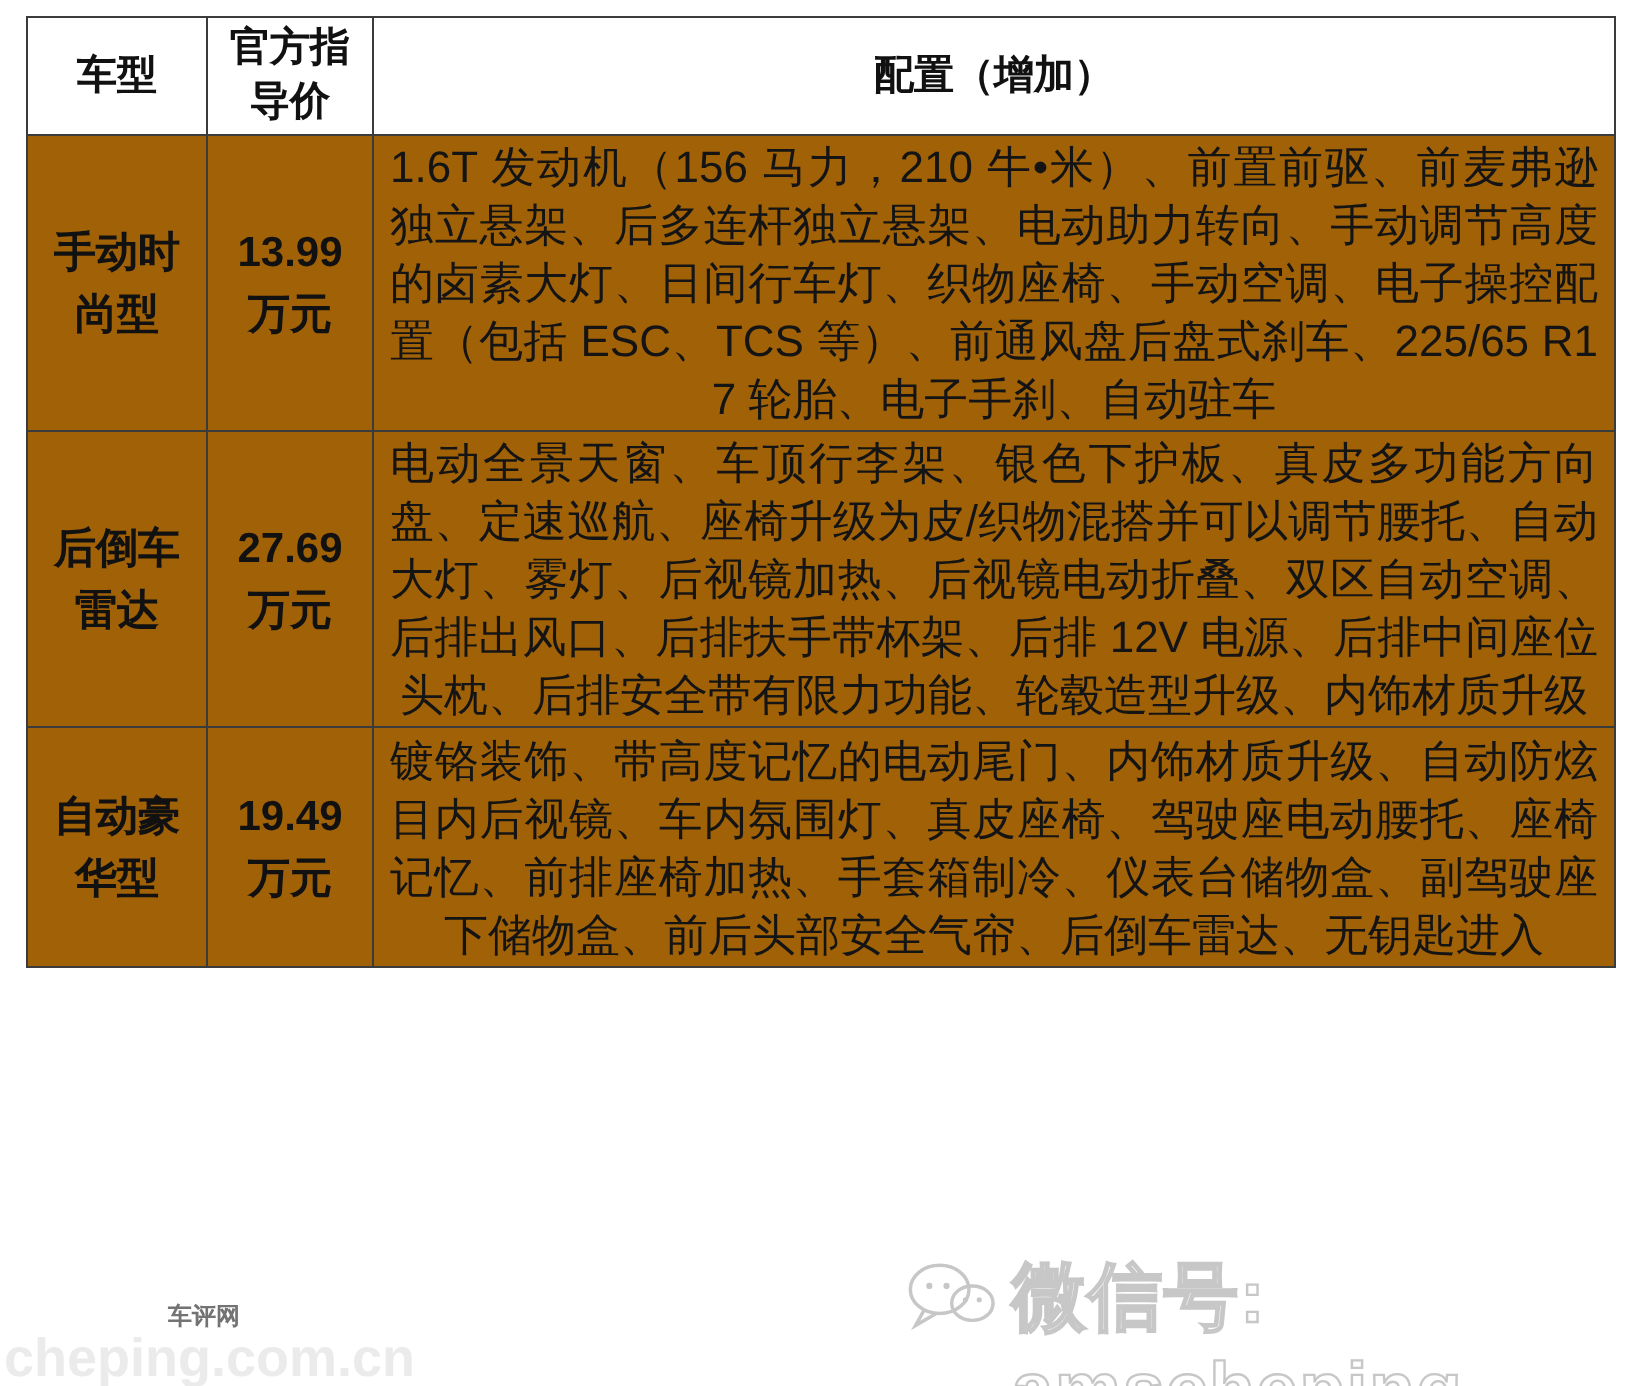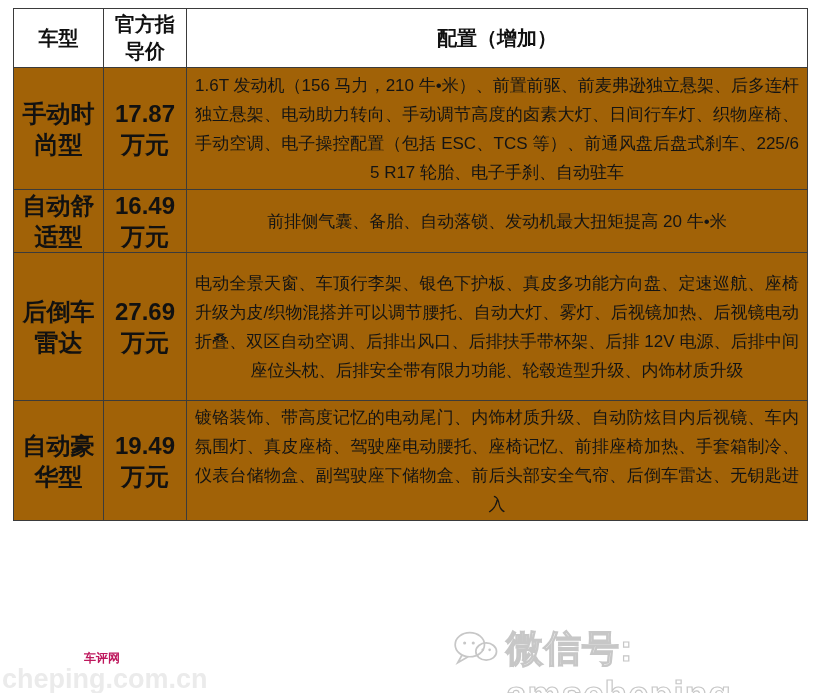--- a/index.html
+++ b/index.html
@@ -21,42 +21,42 @@
     border:1.6px solid #3b3b3b;
     vertical-align:middle;
     box-sizing:border-box;
     overflow:hidden;
   }
   th.hdr{
     font-size:20px;font-weight:bold;text-align:center;
     line-height:27px;padding:2px 6px;background:#fff;color:#111;
   }
   td.model,td.price{
-    font-size:24px;font-weight:bold;text-align:center;
+    font-size:21px;font-weight:bold;text-align:center;
     line-height:31px;padding:0 4px;color:#111;
   }
   td.config{
-    font-size:17px;font-weight:500;
+    font-size:22px;font-weight:500;
     text-align:justify;text-align-last:center;
     line-height:29px;padding:1px 8px;color:#141414;
     word-break:break-all;
   }
   tr.hdr-row{height:58px;}
   tr.r0{height:122px;} tr.r1{height:58px;} tr.r2{height:54px;}
   tr.r3{height:148px;} tr.r4{height:87px;} tr.r5{height:120px;}
 
   
   .wm-left{
     position:absolute;left:2px;top:664px;width:220px;
     font-size:27px;font-weight:bold;letter-spacing:0px;
     color:#ebebeb;z-index:5;pointer-events:none;
   }
   .wm-left-small{
     position:absolute;left:84px;top:650px;
-    font-size:12px;font-weight:bold;color:#be185d;
+    font-size:12px;font-weight:bold;color:#737373;
     z-index:5;pointer-events:none;
   }
   .wm-right{
     position:absolute;left:450px;top:624px;height:54px;
     display:flex;align-items:flex-start;gap:6px;z-index:6;pointer-events:none;
   }
   .wm-right .wm-text{
     font-size:37px;font-weight:bold;letter-spacing:1px;
     color:transparent;
     -webkit-text-stroke:1.2px #c7c7c7;
@@ -76,27 +76,22 @@
       <col class="c-config">
   </colgroup>
   <tbody>
     <tr class="hdr-row">
       <th class="hdr">车型</th>
       <th class="hdr">官方指导价</th>
       <th class="hdr">配置（增加）</th>
     </tr>
     <tr class="r0">
       <td class="model">手动时尚型</td>
-      <td class="price">17.87 万元</td>
+      <td class="price">13.99 万元</td>
       <td class="config">1.6T 发动机（156 马力，210 牛•米）、前置前驱、前麦弗逊独立悬架、后多连杆独立悬架、电动助力转向、手动调节高度的卤素大灯、日间行车灯、织物座椅、手动空调、电子操控配置（包括 ESC、TCS 等）、前通风盘后盘式刹车、225/65 R17 轮胎、电子手刹、自动驻车</td>
-    </tr>
-    <tr class="r2">
-      <td class="model">自动舒适型</td>
-      <td class="price">16.49 万元</td>
-      <td class="config">前排侧气囊、备胎、自动落锁、发动机最大扭矩提高 20 牛•米</td>
     </tr>
     <tr class="r3">
       <td class="model">后倒车雷达</td>
       <td class="price">27.69 万元</td>
       <td class="config">电动全景天窗、车顶行李架、银色下护板、真皮多功能方向盘、定速巡航、座椅升级为皮/织物混搭并可以调节腰托、自动大灯、雾灯、后视镜加热、后视镜电动折叠、双区自动空调、后排出风口、后排扶手带杯架、后排 12V 电源、后排中间座位头枕、后排安全带有限力功能、轮毂造型升级、内饰材质升级</td>
     </tr>
     <tr class="r5">
       <td class="model">自动豪华型</td>
       <td class="price">19.49 万元</td>
       <td class="config">镀铬装饰、带高度记忆的电动尾门、内饰材质升级、自动防炫目内后视镜、车内氛围灯、真皮座椅、驾驶座电动腰托、座椅记忆、前排座椅加热、手套箱制冷、仪表台储物盒、副驾驶座下储物盒、前后头部安全气帘、后倒车雷达、无钥匙进入</td>

